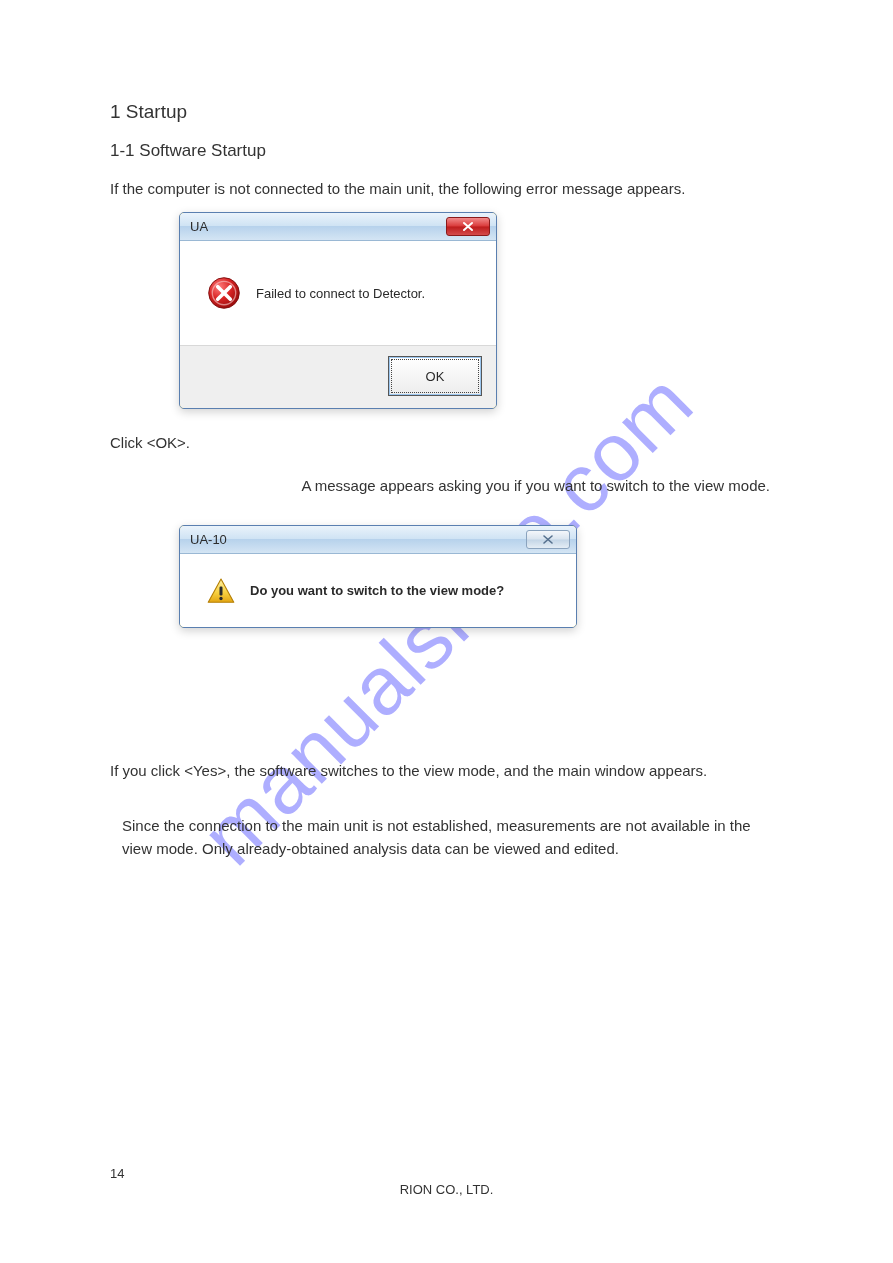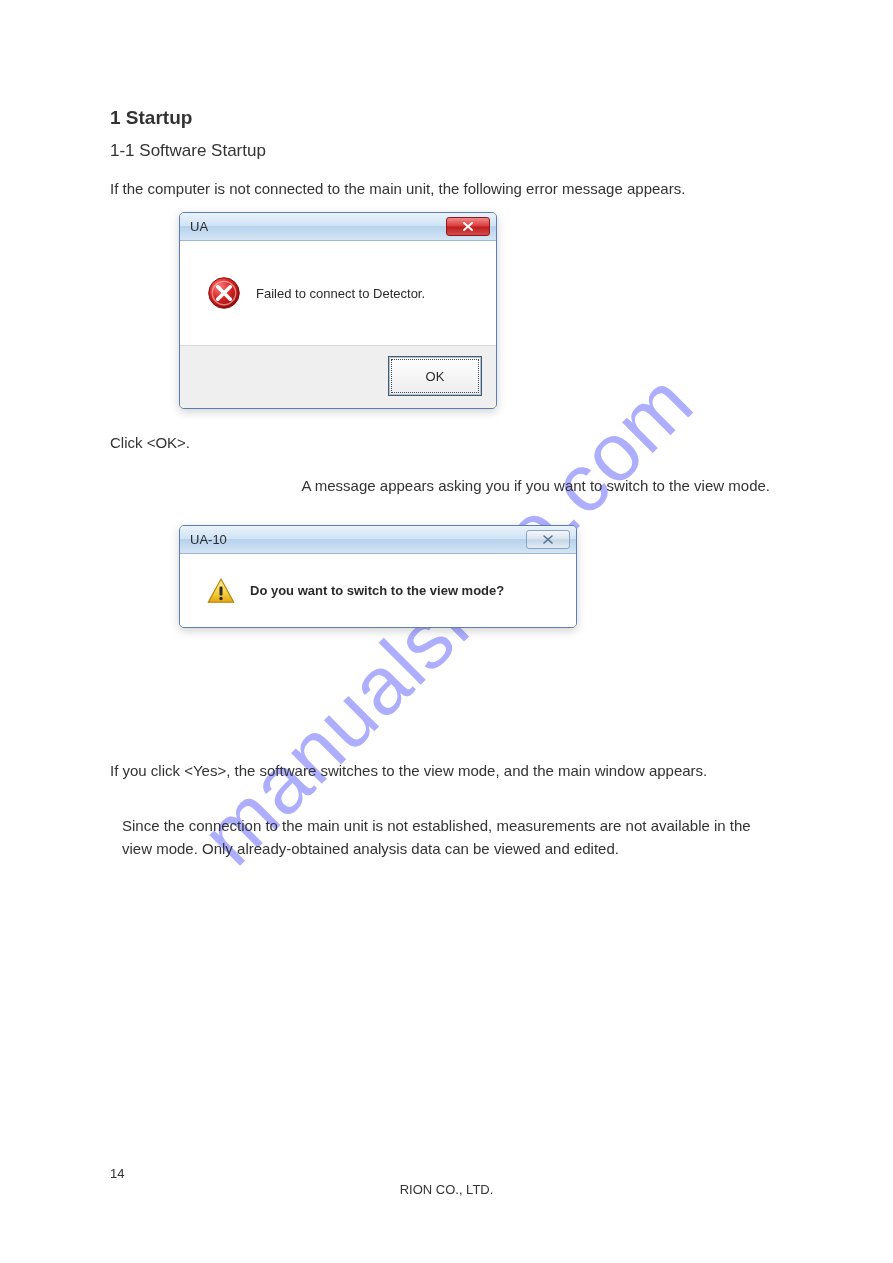--- a/index.html
+++ b/index.html
@@ -29,21 +29,21 @@
     z-index: 1;
   }
 
   .page-text {
     position: absolute;
     font-size: 15px;
     color: #333333;
     line-height: 1.5;
     z-index: 2;
   }
-  .heading1 { left: 110px; top: 104px; font-size: 19px; font-weight: bold; }
+  .heading1 { left: 110px; top: 98px; font-size: 19px; font-weight: normal; }
   .heading2 { left: 110px; top: 138px; font-size: 17px; }
   .para1 { left: 110px; top: 178px; width: 660px; }
   .para2 { left: 110px; top: 432px; width: 660px; }
   .para3 { left: 110px; top: 475px; width: 660px; text-align: right; }
   .para4 { left: 110px; top: 760px; width: 660px; }
   .para5 { left: 110px; top: 815px; width: 660px; margin-left: 12px; }
   .footer-left { left: 110px; bottom: 80px; font-size: 13px; }
   .footer-center { left: 50%; bottom: 64px; transform: translateX(-50%); font-size: 13px; }
 
   

